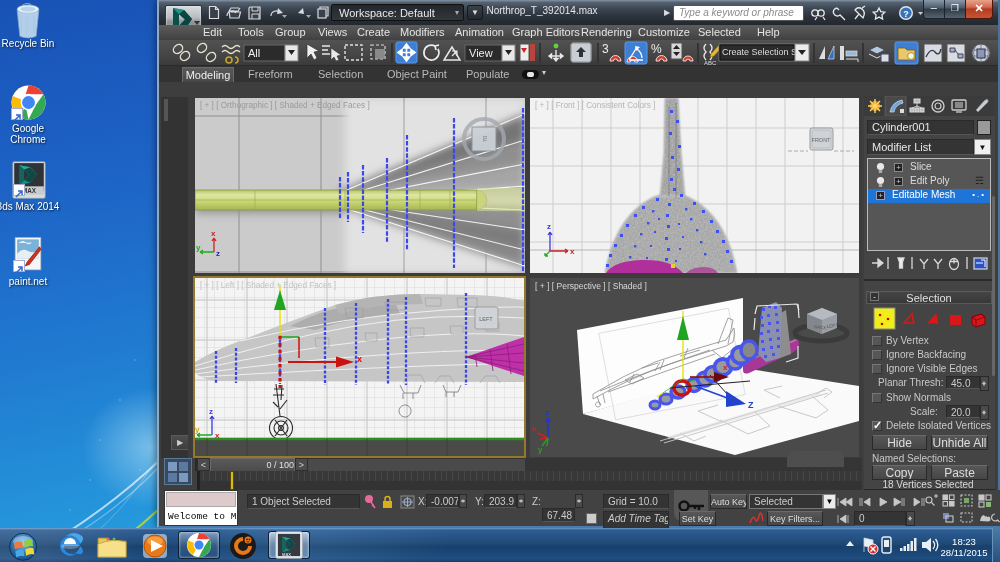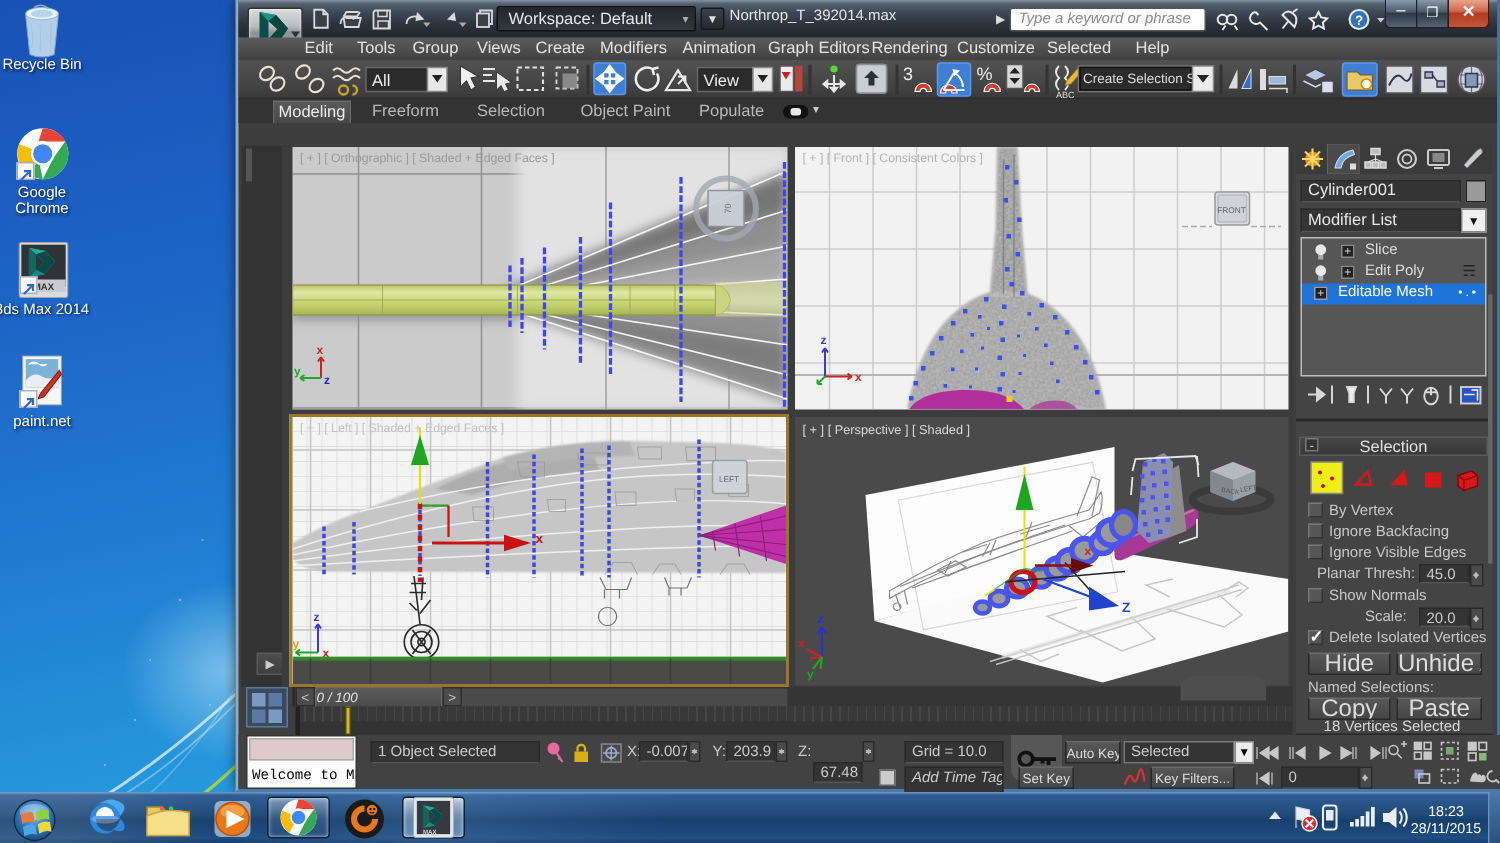--- a/index.html
+++ b/index.html
@@ -38,21 +38,21 @@
   #statusbar{position:absolute;left:0;top:490px;width:843px;height:36px;background:#424242;}
   .fld{position:absolute;background:#343434;border:1px solid #2a2a2a;border-bottom-color:#555;color:#cccccc;font-size:10px;line-height:13px;padding:0 4px;white-space:nowrap;overflow:hidden;}
   .ckrow{height:12px;white-space:nowrap;}
   .cb{display:inline-block;width:10px;height:10px;background:#565656;border:1px solid #777;border-bottom-color:#333;border-right-color:#333;vertical-align:-2px;}
   .cb.ckd{background:#565656;position:relative;}
   .cb.ckd:after{content:"✓";position:absolute;left:0px;top:-3px;color:#fff;font-size:11px;font-weight:bold;}
   .lb{color:#c8c8c8;margin-left:4px;font-size:10px;}
   .spin{position:absolute;width:9px;height:15px;background:#4a4a4a;border:1px solid #2a2a2a;}
   .spin:before{content:"";position:absolute;left:1px;top:2px;border:2.5px solid transparent;border-bottom:3.5px solid #bbb;}
   .spin:after{content:"";position:absolute;left:1px;bottom:2px;border:2.5px solid transparent;border-top:3.5px solid #bbb;}
-  .btn{position:absolute;background:linear-gradient(180deg,#575757,#464646);border:1px solid #292929;border-top-color:#6a6a6a;color:#dddddd;font-size:16px;text-align:center;white-space:nowrap;overflow:hidden;}
+  .btn{position:absolute;background:linear-gradient(180deg,#575757,#464646);border:1px solid #292929;border-top-color:#6a6a6a;color:#dddddd;font-size:12px;text-align:center;white-space:nowrap;overflow:hidden;}
   
   #taskbar{position:absolute;left:0;top:528px;width:1000px;height:34px;
     background:linear-gradient(180deg,#6f9cc8 0,#2e5d94 6%,#1f4a78 45%,#17406d 55%,#1e4d80 90%,#163e6c 100%);}
   #taskbar .glass{position:absolute;left:0;top:0;width:100%;height:100%;
     background:linear-gradient(100deg,rgba(255,255,255,.10) 5%,rgba(255,255,255,0) 15%,rgba(170,220,255,.12) 30%,rgba(255,255,255,0) 45%);}
   .tbtn{position:absolute;top:531px;width:38px;height:28px;border-radius:3px;}
   .tbtn.run{background:linear-gradient(180deg,rgba(255,255,255,.38),rgba(255,255,255,.12) 45%,rgba(30,60,100,.15));border:1px solid rgba(8,25,50,.9);box-shadow:inset 0 0 3px rgba(255,255,255,.7);}
   .tbtn.act{background:linear-gradient(180deg,rgba(255,255,255,.65),rgba(235,245,255,.35) 45%,rgba(150,195,235,.45));border:1px solid rgba(8,25,50,.95);box-shadow:inset 0 0 3px rgba(255,255,255,.8);}
 </style>
 </head>
@@ -840,21 +840,21 @@
     <div style="position:absolute;left:14px;top:14px;width:9px;height:9px;background:#7a9ac2;"></div>
   </div>
   <div style="position:absolute;left:40px;top:472px;width:22px;height:15px;background:#4a4a4a;border:1px solid #666;">
     <svg width="20" height="13">
         <path d="M3,3 h14 M3,6 h14 M3,9 h14 M6,1 v11 M13,1 v11" stroke="#bbb" fill="none" stroke-width="1"></path>
       </svg>
   </div>
   <div id="timeline">
     <div style="position:absolute;left:0;top:0;width:2px;height:13px;background:#2a2a2a;"></div>
     <div style="position:absolute;left:2px;top:0;width:13px;height:13px;background:#4c4c4c;color:#ccc;font-size:9px;text-align:center;line-height:12px;border:1px solid #2e2e2e;">&lt;</div>
-    <div style="position:absolute;left:15px;top:0;width:85px;height:18px;background:linear-gradient(180deg,#5a5a5a,#474747);border:1px solid #6a6a6a;color:#e2e2e2;font-size:9px;text-align:left;line-height:12px;font-style:italic;">0 / 100</div>
+    <div style="position:absolute;left:15px;top:0;width:85px;height:18px;background:linear-gradient(180deg,#5a5a5a,#474747);border:1px solid #6a6a6a;color:#e2e2e2;font-size:9px;text-align:right;line-height:12px;">0 / 100</div>
     <div style="position:absolute;left:100px;top:0;width:13px;height:13px;background:#4c4c4c;color:#ccc;font-size:9px;text-align:center;line-height:12px;border:1px solid #2e2e2e;">&gt;</div>
     <div style="position:absolute;left:113px;top:0;width:217px;height:13px;background:#4a4a4a;border-top:1px solid #333;"></div>
     <div style="position:absolute;left:330px;top:0;width:337px;height:13px;background:#353535;"></div>
     <div style="position:absolute;left:592px;top:-7px;width:57px;height:16px;background:#4e4e4e;border-radius:8px 8px 0 0;"></div>
   </div>
   <div id="ruler">
     <div style="position:absolute;left:0;top:0;width:100%;height:10px;background:repeating-linear-gradient(90deg,#464646 0px,#464646 1px,#383838 1px,#383838 5.94px);"></div>
     <div style="position:absolute;left:0;top:10px;width:100%;height:9px;background:#333;"></div>
     <div style="position:absolute;left:33px;top:0;width:4px;height:19px;background:#d8b820;border:1px solid #5a4a00;"></div>
     <div style="position:absolute;left:0px;top:0;width:3px;height:19px;background:#222;"></div>

